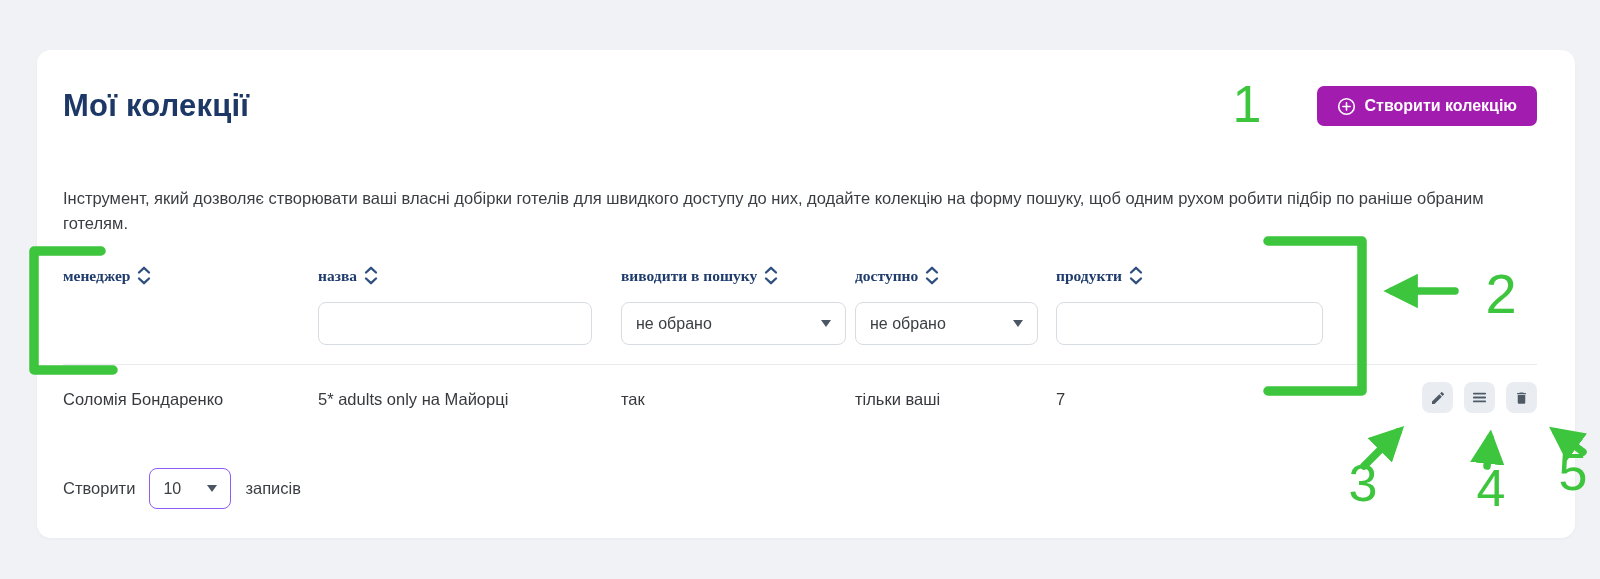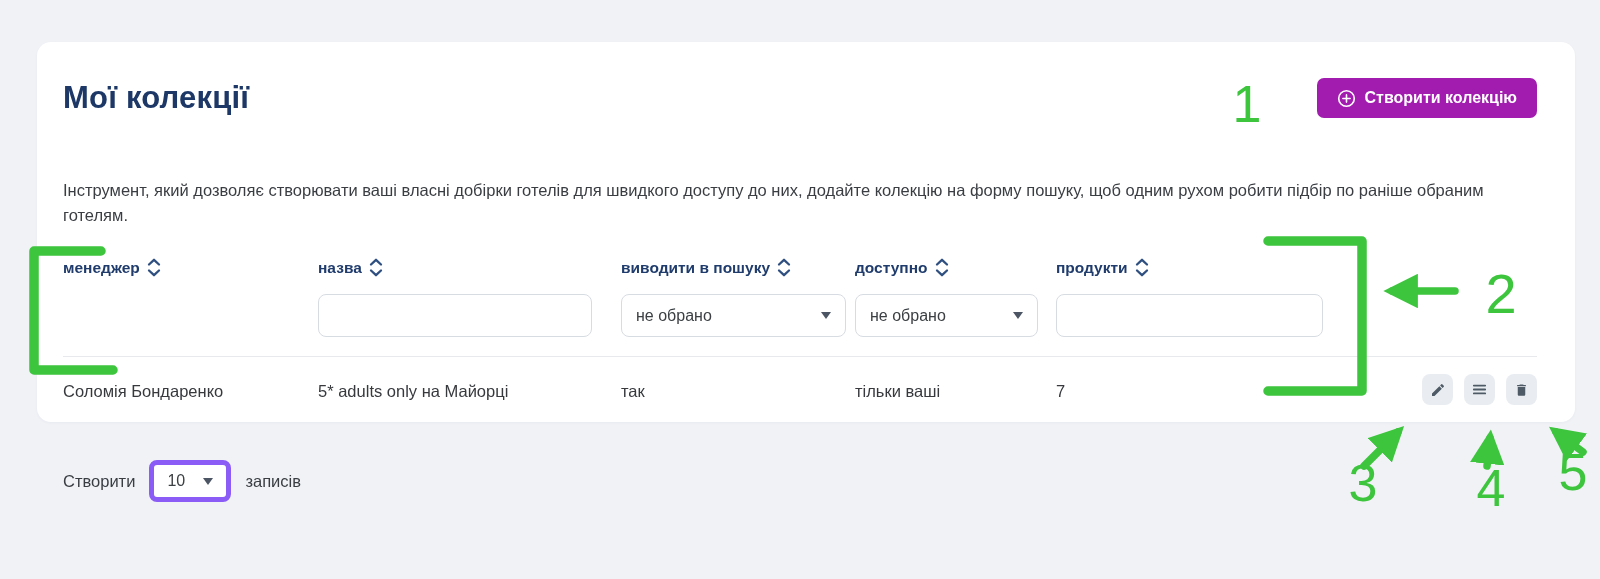--- a/index.html
+++ b/index.html
@@ -6,22 +6,22 @@
   html, body { width: 1600px; height: 579px; }
   body {
     background: #f0f2f6;
     font-family: "Liberation Sans", sans-serif;
     position: relative;
     overflow: hidden;
     color: #3c4045;
   }
   .card {
     position: absolute;
-    left: 37px; top: 42px;
-    width: 1538px; height: 380px;
+    left: 37px; top: 50px;
+    width: 1538px; height: 488px;
     background: #ffffff;
     border-radius: 14px;
     box-shadow: 0 1px 3px rgba(30,50,90,0.04);
     padding: 36px 38px 0 26px;
   }
   .card-header {
     display: flex;
     justify-content: space-between;
     align-items: flex-start;
   }
@@ -63,20 +63,21 @@
   .col-products { width: 270px; }
   .col-actions  { flex: 1; display: flex; justify-content: flex-end; }
   .th {
     display: inline-flex;
     align-items: center;
     gap: 7px;
     color: #1f3c6d;
     font-size: 15.5px;
     font-weight: bold;
     cursor: pointer;
+    font-family: Liberation Serif, serif;
   }
   .sort-icon { display: inline-flex; flex-direction: column; gap: 2px; }
   .filters { margin-top: 17px; align-items: flex-start; }
   .f-input {
     height: 43px;
     border: 1px solid #d7dce2;
     border-radius: 8px;
     font-size: 16px;
     font-family: "Liberation Sans", sans-serif;
     padding: 0 12px;
@@ -134,21 +135,21 @@
   .pager {
     margin-top: 42px;
     display: flex;
     align-items: center;
     gap: 14px;
     font-size: 16.5px;
     color: #3a3e43;
   }
   .pager-select {
     width: 82px; height: 41px;
-    border: 5px solid #8b5cf6;
+    border: 1px solid #8b5cf6;
     border-radius: 8px;
     background: #fff;
     display: flex;
     align-items: center;
     justify-content: space-between;
     padding: 16px 13px;
     font-size: 16px;
     color: #3c4043;
     cursor: pointer;
   }

